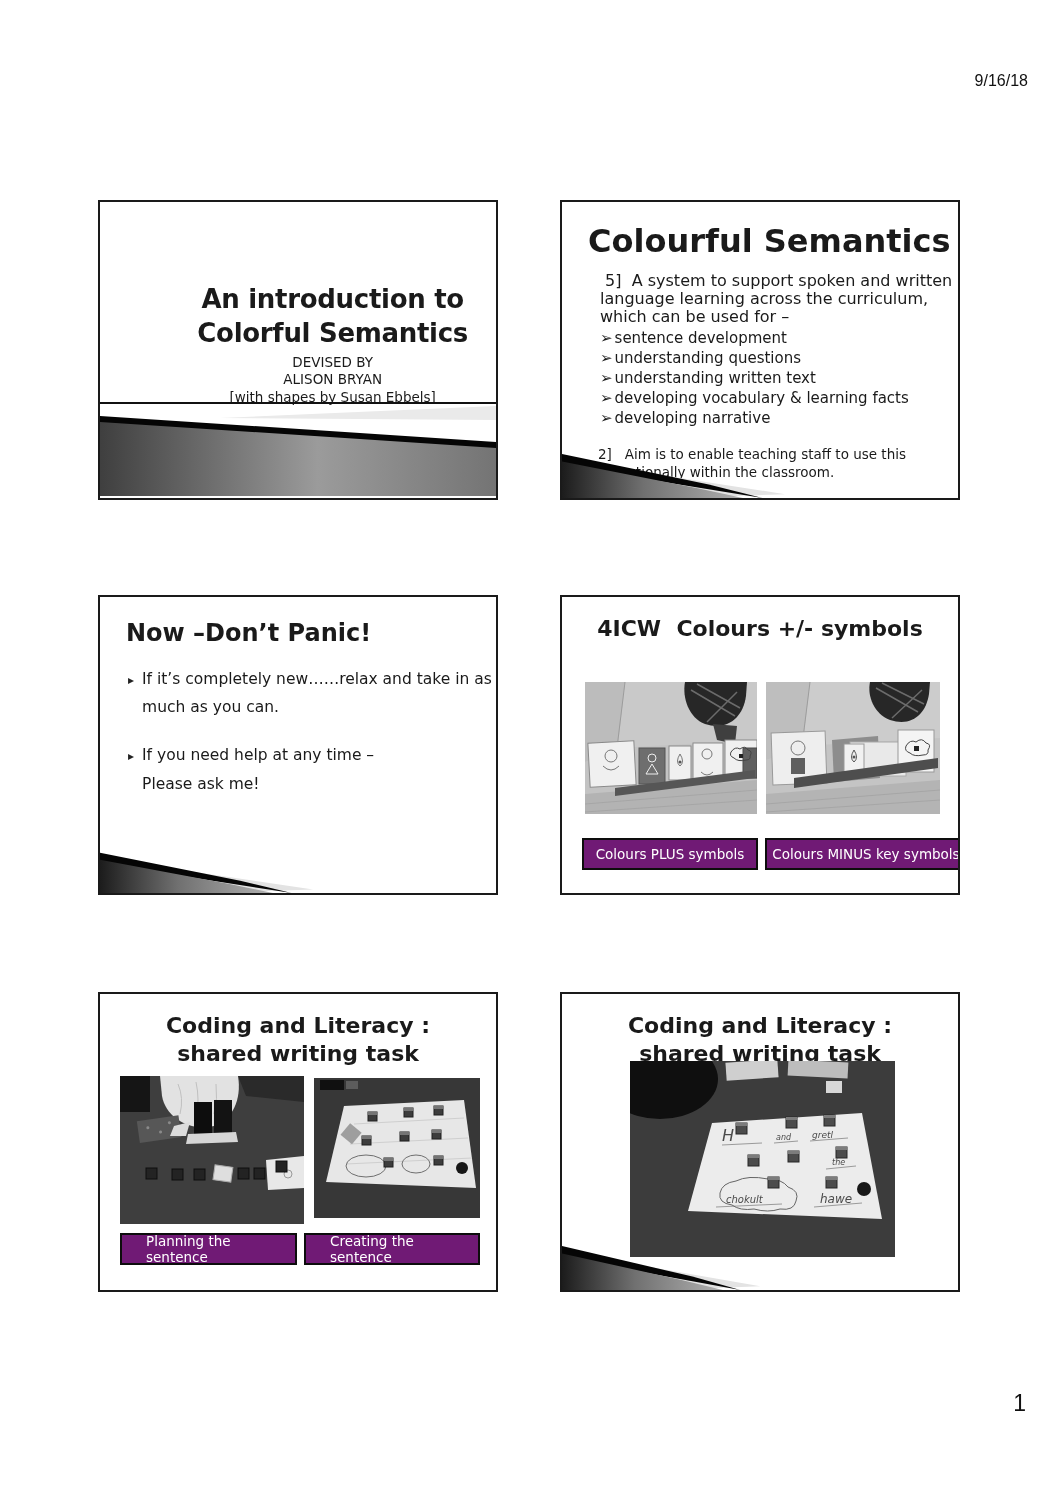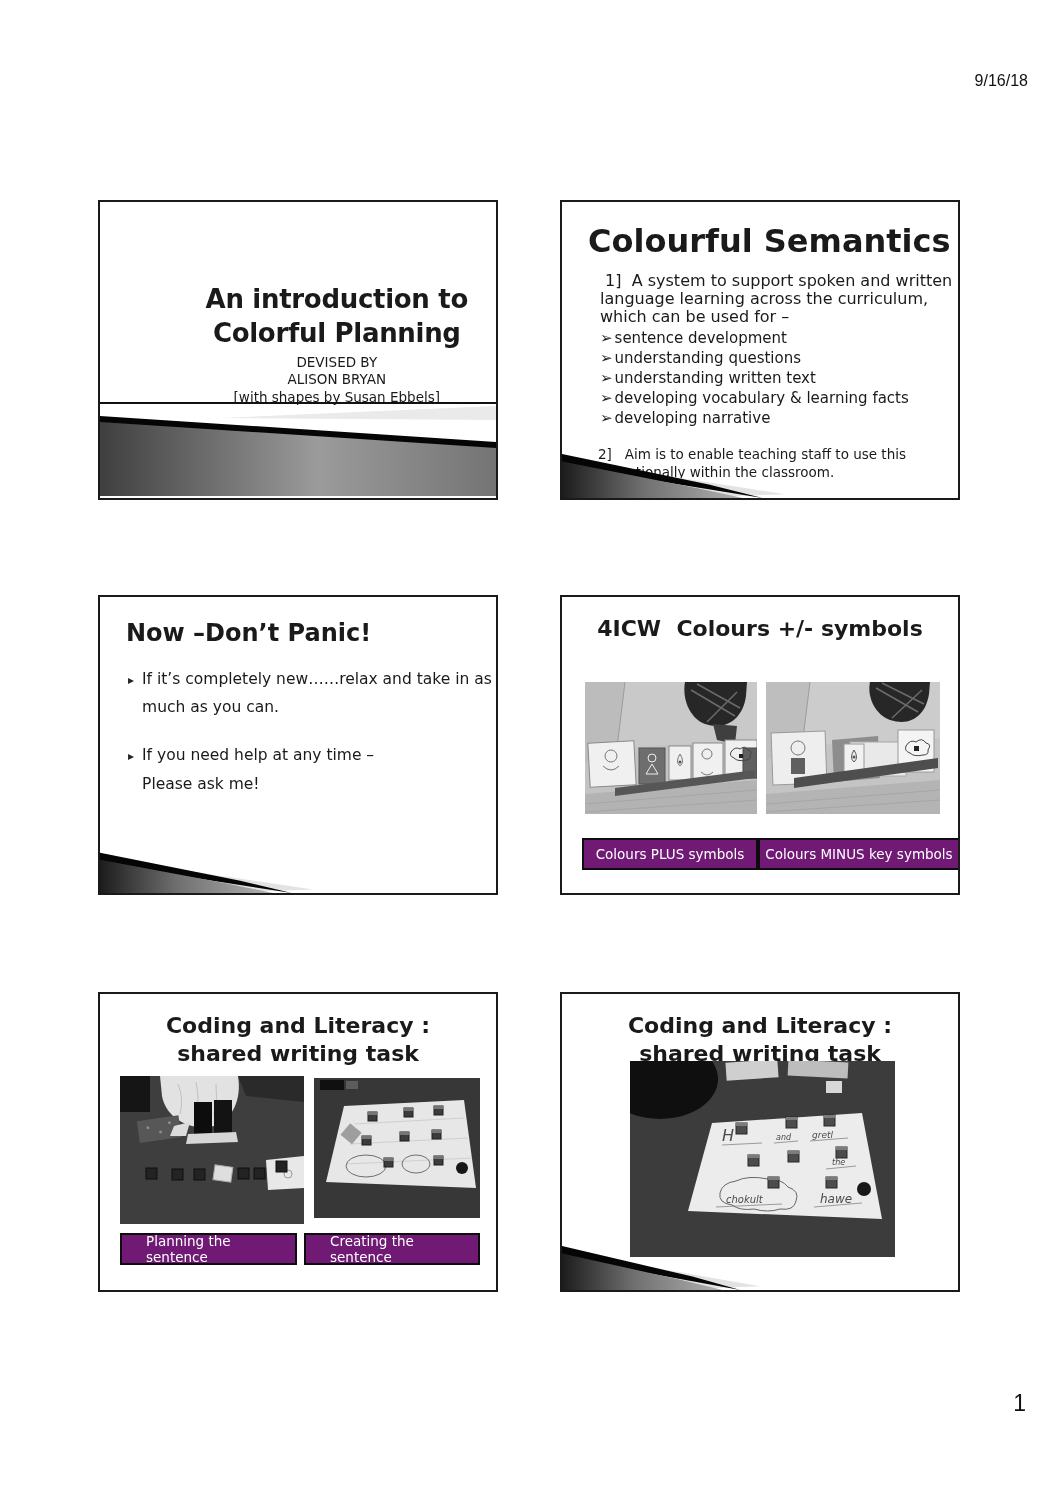--- a/index.html
+++ b/index.html
@@ -49,42 +49,42 @@
   .photo{position:absolute;overflow:hidden;}
   .photo svg{display:block;width:100%;height:100%;}
   .cap{position:absolute;height:32px;background:#701a75;border:2px solid #0d0d0d;
        box-sizing:border-box;color:#ffffff;font-size:13.5px;display:flex;align-items:center;}
   .cap.center{justify-content:center;}
   .cap.left{padding-left:24px;justify-content:flex-start;}
 
   .s4-photo-l{left:23px;top:85px;width:172px;height:132px;}
   .s4-photo-r{left:204px;top:85px;width:174px;height:132px;}
   .s4-cap-l{left:20px;top:241px;width:176px;}
-  .s4-cap-r{left:196px;top:241px;width:202px;}
+  .s4-cap-r{left:203px;top:241px;width:202px;}
 
   .s5-photo-l{left:20px;top:82px;width:184px;height:148px;}
   .s5-photo-r{left:214px;top:84px;width:166px;height:140px;}
   .s5-cap-l{left:20px;top:239px;width:177px;}
   .s5-cap-r{left:204px;top:239px;width:176px;}
 
   .s6-photo{left:68px;top:67px;width:265px;height:196px;}
   .hand{font-family:"DejaVu Sans",sans-serif;font-style:italic;fill:#4a4a4a;}
 </style>
 </head>
 <body>
 
 <div class="page">
 
   <div class="date">9/16/18</div>
 
   <section class="slide s1">
     <div class="s1-text">
       <div class="s1-title">
         <div>An introduction to</div>
-        <div>Colorful Planning</div>
+        <div>Colorful Semantics</div>
       </div>
       <div class="s1-credit">
         <div>DEVISED BY</div>
         <div>ALISON BRYAN</div>
         <div>[with shapes by Susan Ebbels]</div>
       </div>
     </div>
     <div class="s1-band">
       <svg viewBox="0 0 396 92" preserveAspectRatio="none">
         <defs>
@@ -96,21 +96,21 @@
         </defs>
         <polygon points="120,14 396,2 396,16" fill="#eaeaea"></polygon>
         <polygon points="0,12 396,38 396,50 0,22" fill="#050505"></polygon>
         <polygon points="0,18 396,44 396,92 0,92" fill="url(#gband)"></polygon>
       </svg>
     </div>
   </section>
 
   <section class="slide s2">
     <h2 class="s2-title">Colourful Semantics</h2>
-    <div class="s2-intro"> 1]  A system to support spoken and written
+    <div class="s2-intro"> 5]  A system to support spoken and written
 language learning across the curriculum,
 which can be used for –</div>
     <div class="s2-bullets">
       <div class="row"><span class="g">➢</span><span>sentence development</span></div>
       <div class="row"><span class="g">➢</span><span>understanding questions</span></div>
       <div class="row"><span class="g">➢</span><span>understanding written text</span></div>
       <div class="row"><span class="g">➢</span><span>developing vocabulary &amp; learning facts</span></div>
       <div class="row"><span class="g">➢</span><span>developing narrative</span></div>
     </div>
     <div class="s2-aim">2]   Aim is to enable teaching staff to use this

